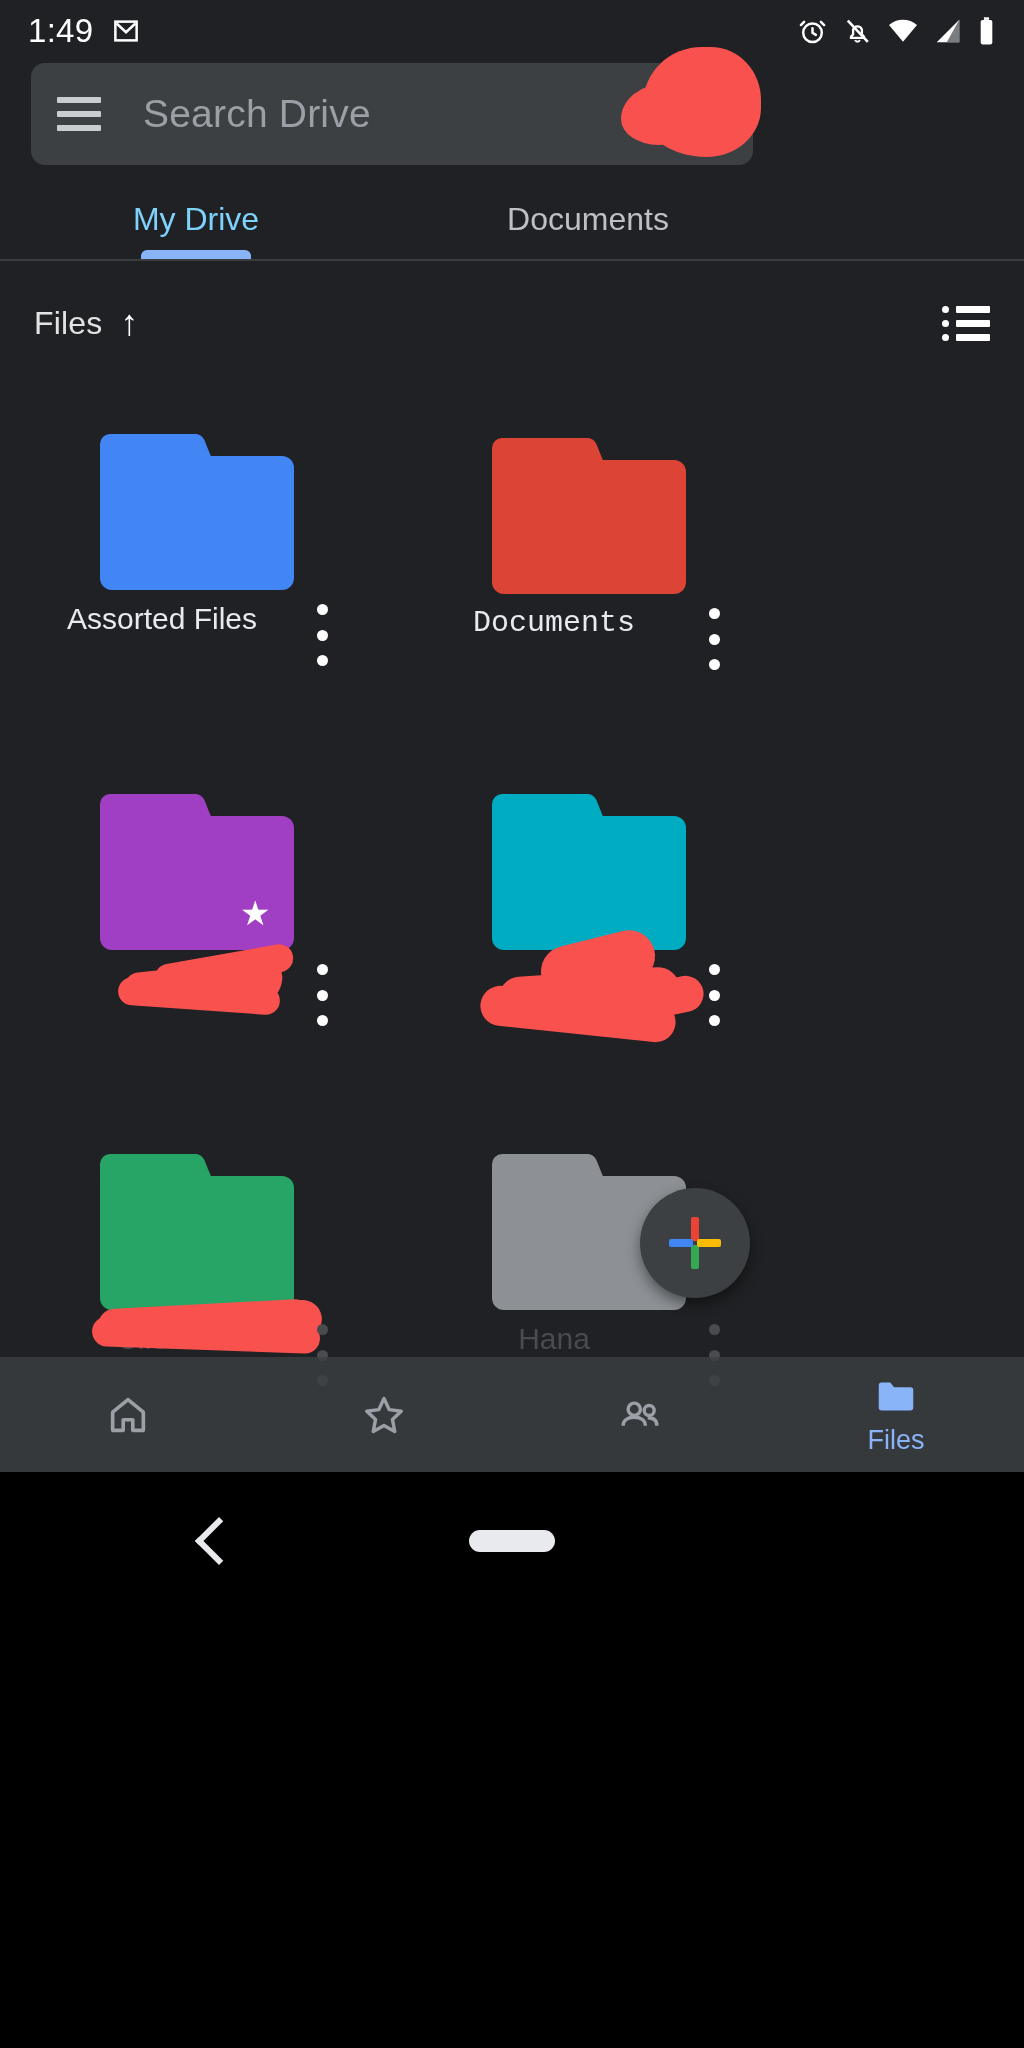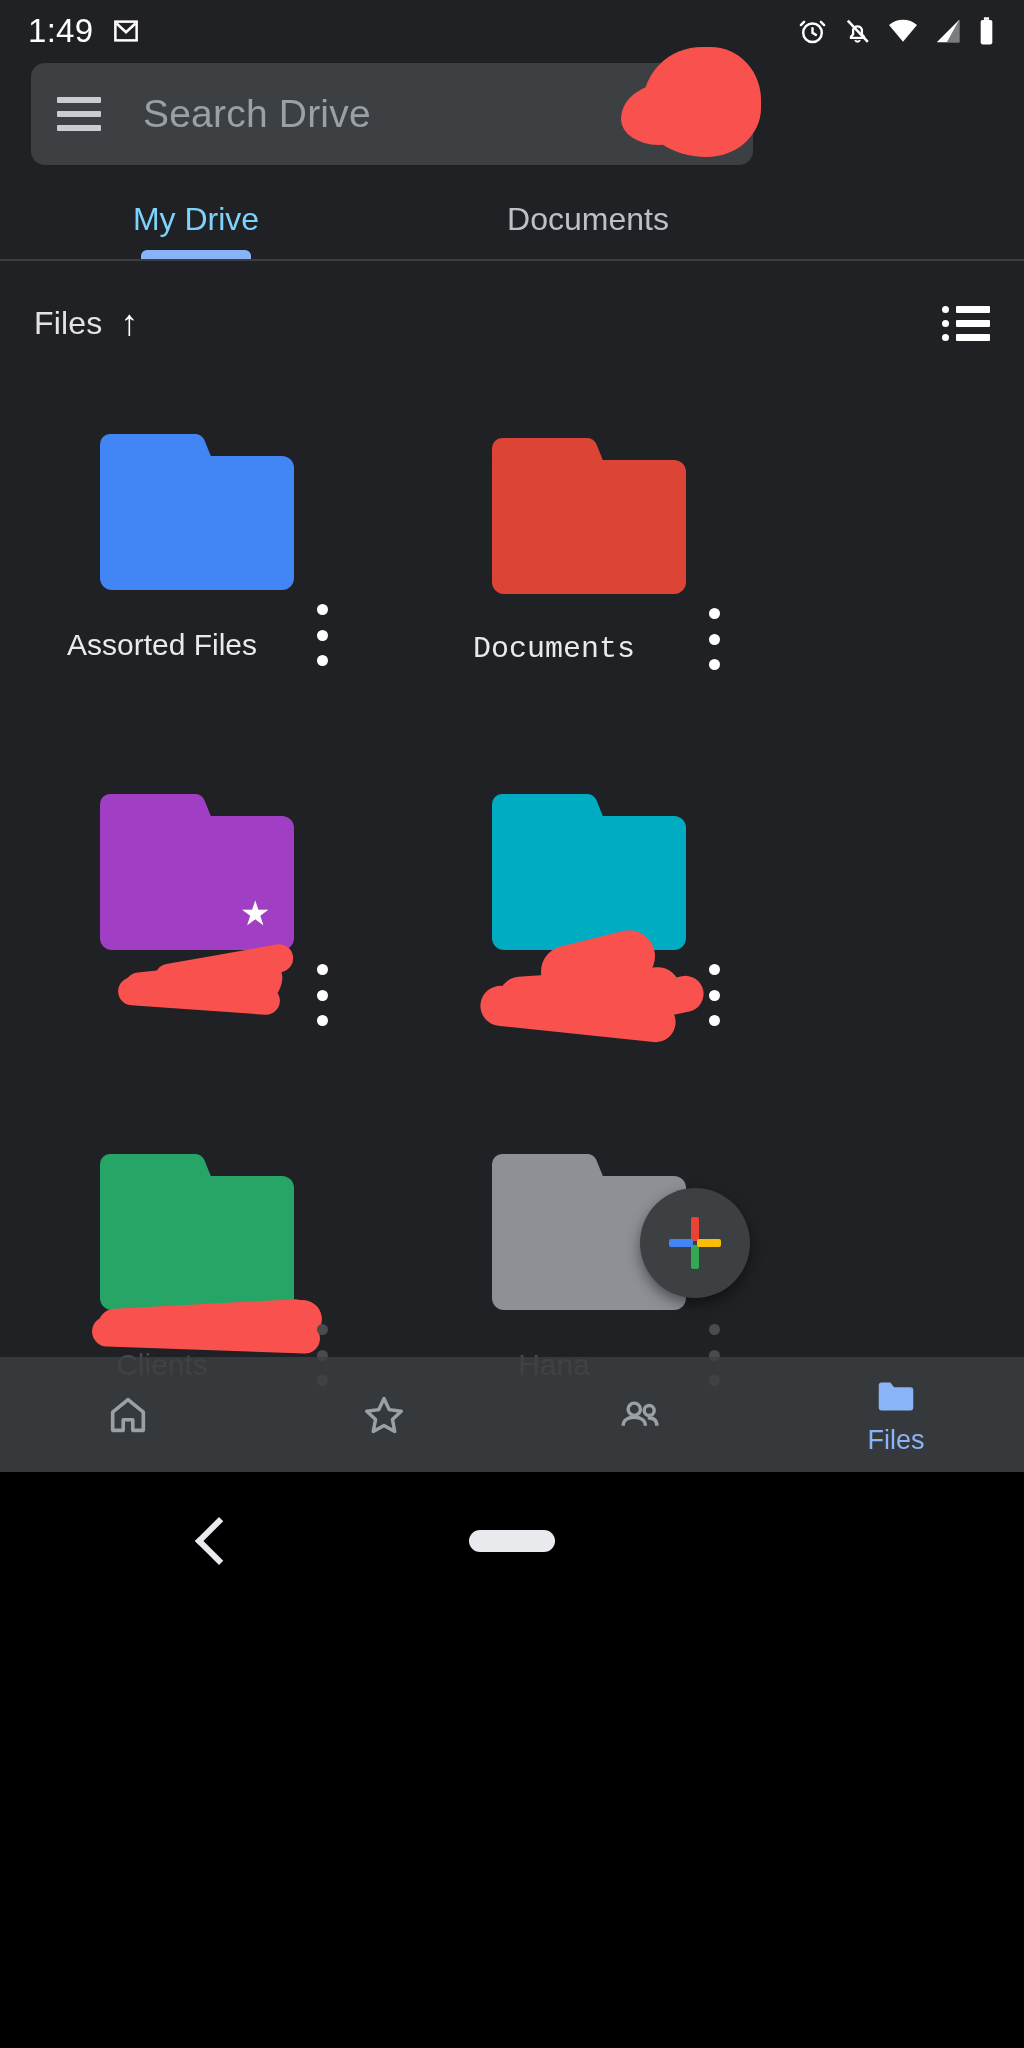--- a/index.html
+++ b/index.html
@@ -98,21 +98,21 @@
     position:absolute; left:74px; top:0px; width:34px; height:30px;
     transform:skewX(22deg); border-radius:0 6px 0 0;
   }
   .star{
     position:absolute; right:24px; bottom:22px; width:30px; height:30px;
     color:#fff; font-size:34px; line-height:30px; text-align:center;
   }
 
   .label{
     position:absolute; left:36px; top:208px; width:252px;
-    text-align:center; color:#e8eaed; font-size:30px; line-height:38px;margin-top:26px;
+    text-align:center; color:#e8eaed; font-size:30px; line-height:38px;
   }
   .label.faded{ color:#4a4b4e; }
   .kebab{
     position:absolute; left:316px; top:212px; width:12px; height:62px;
     display:flex; flex-direction:column; justify-content:space-between;
     align-items:center; cursor:pointer;
   }
   .kebab i{ width:11px; height:11px; background:#fff; border-radius:50%; display:block; }
   .kebab.dim i{ background:#4a4b4e; }
 

